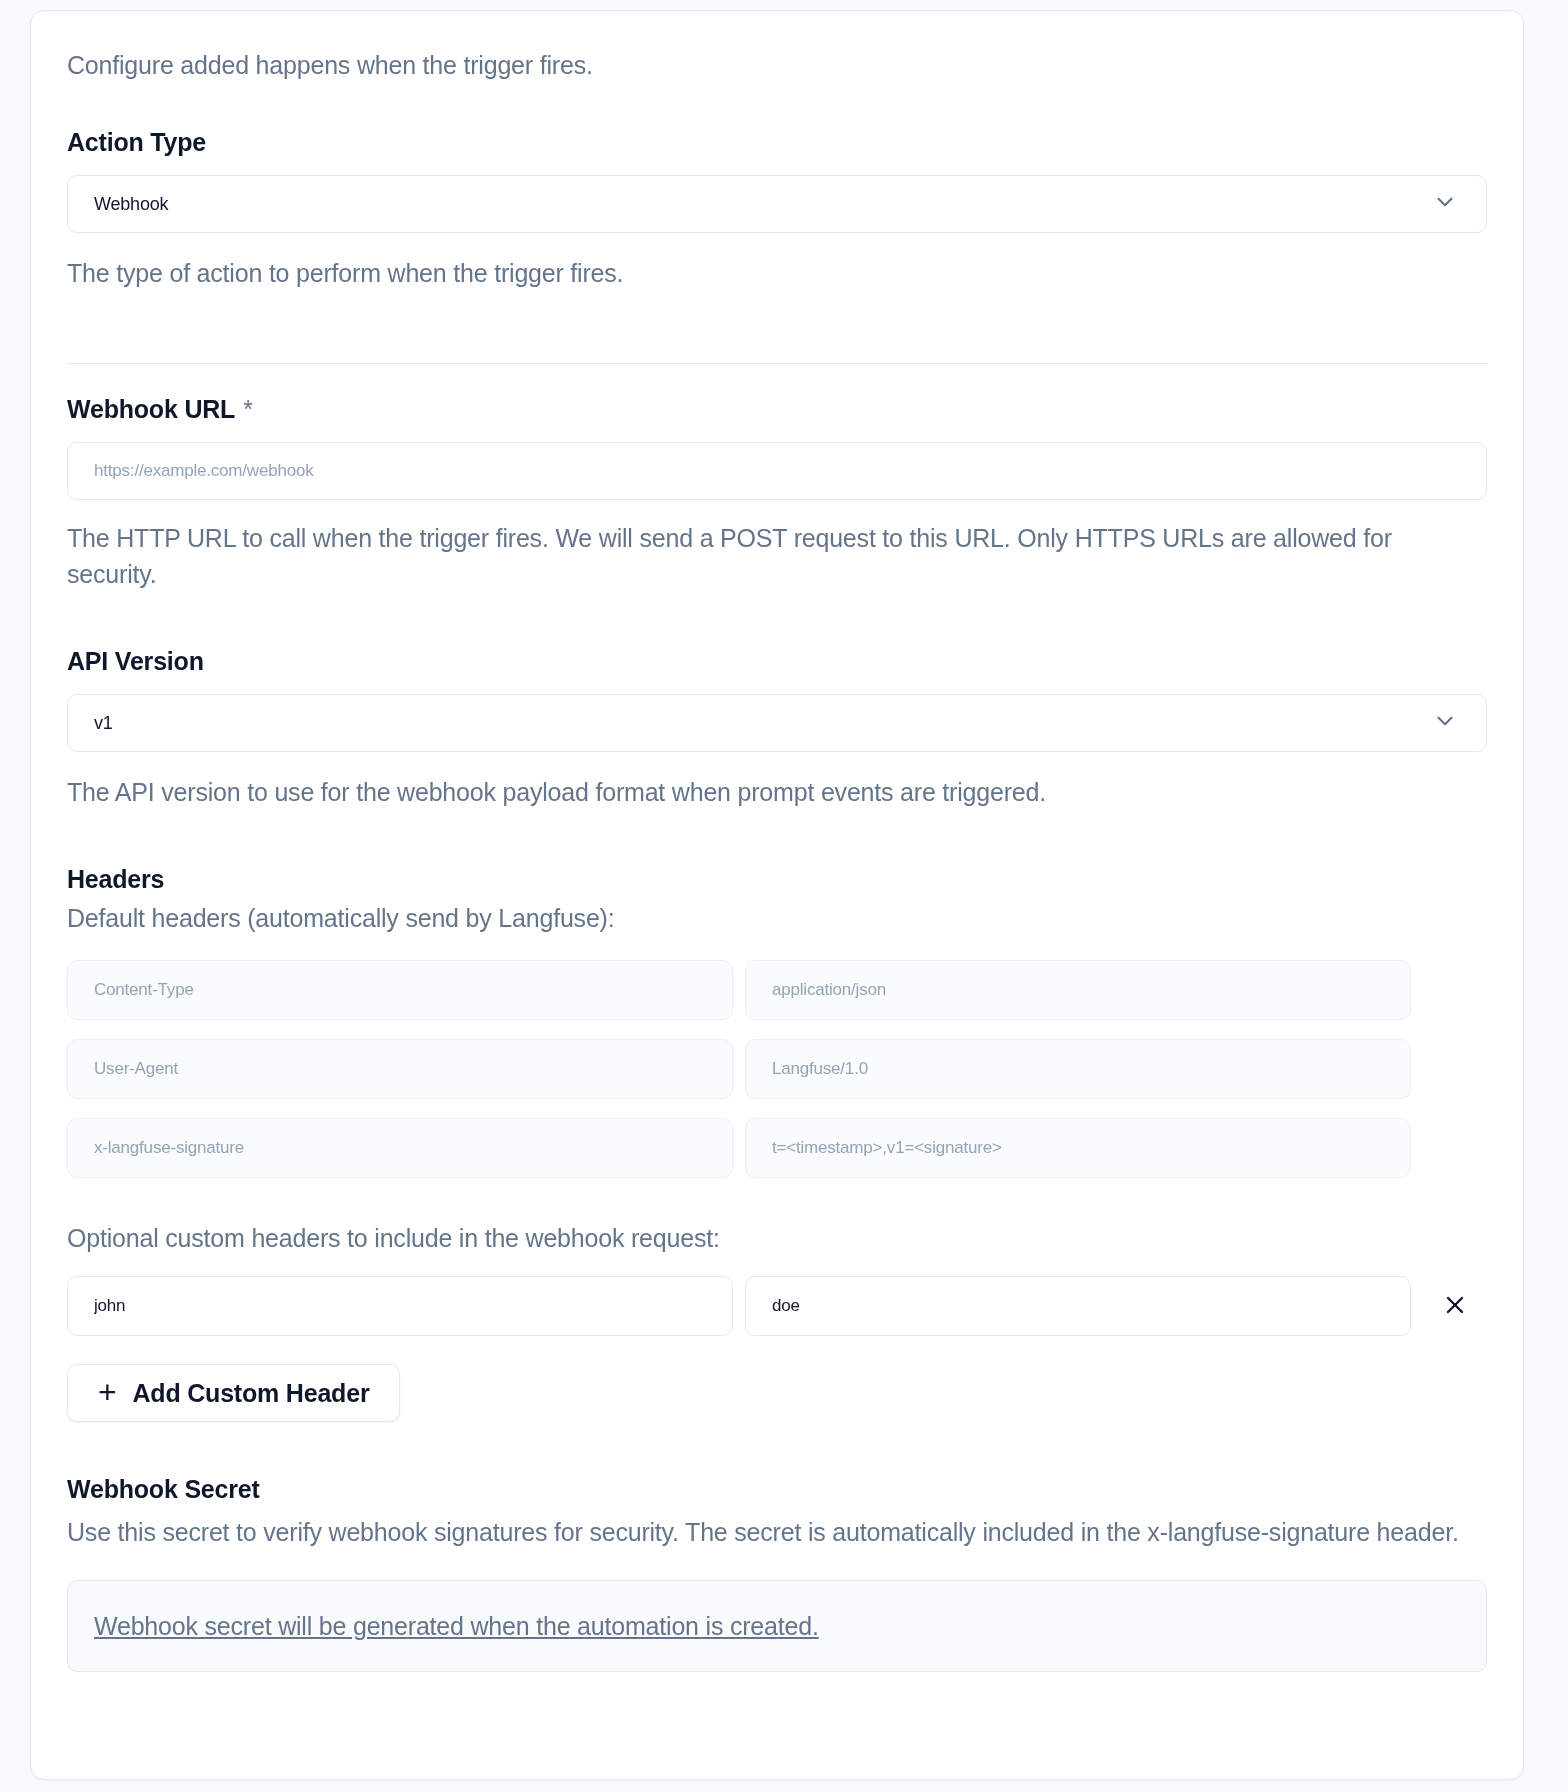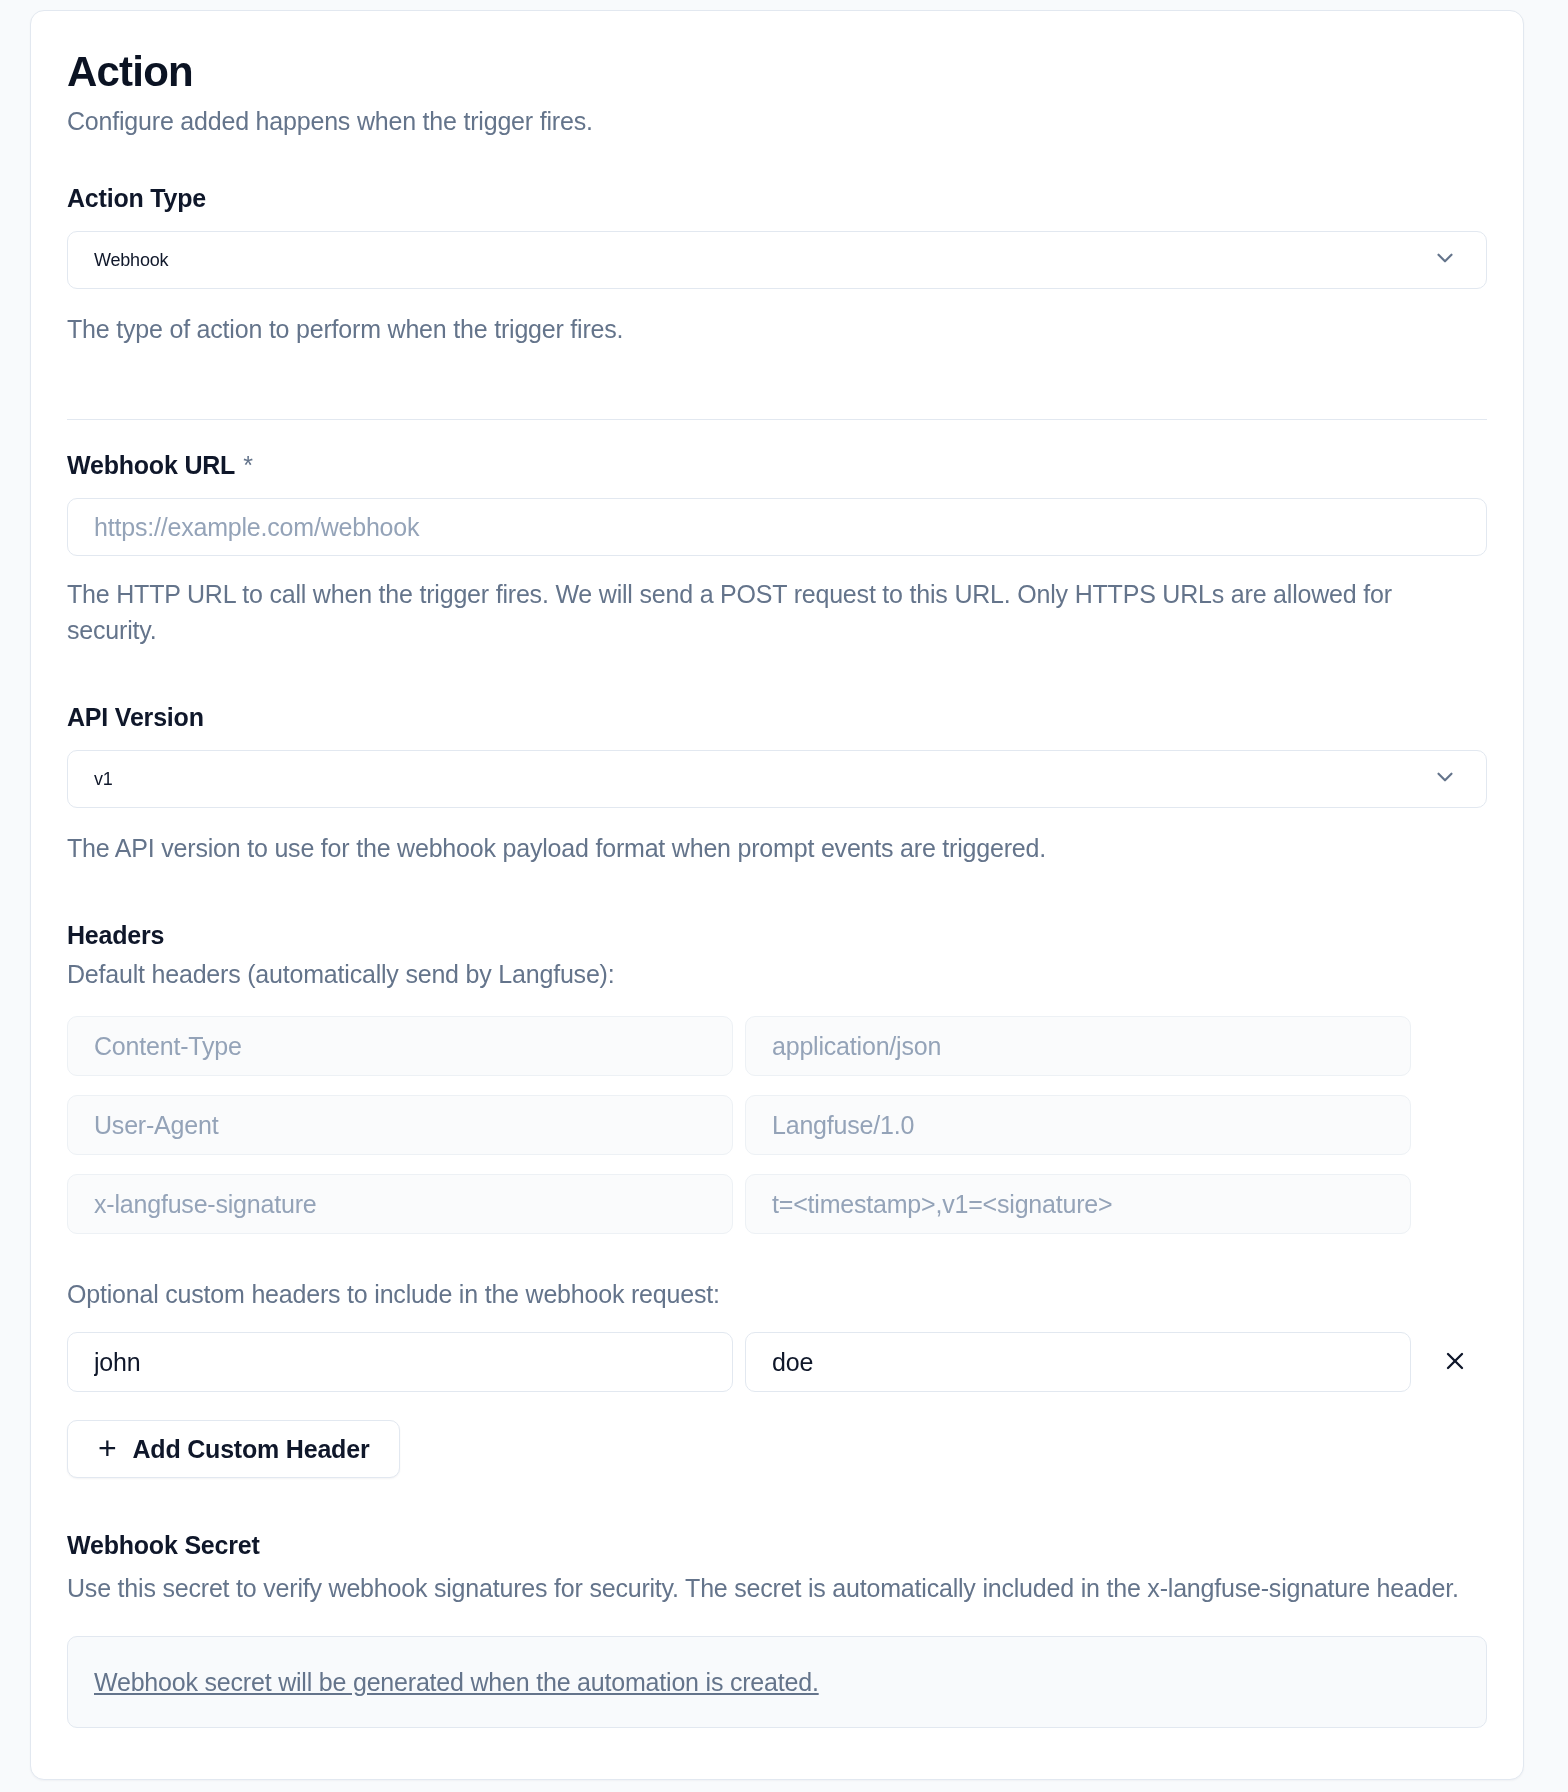--- a/index.html
+++ b/index.html
@@ -73,21 +73,21 @@
     border-top: 1px solid #e2e8f0;
     margin: 72px 0 30px 0;
   }
   .text-input {
     width: 100%;
     height: 58px;
     border: 1px solid #e2e8f0;
     border-radius: 10px;
     background: #ffffff;
     padding: 0 26px;
-    font-size: 25px;
+    font-size: 17px;
     font-family: "Liberation Sans", "DejaVu Sans", sans-serif;
     color: #0f172a;
     letter-spacing: -0.2px;
     outline: none;
   }
   .text-input::placeholder { color: #94a3b8; }
   .section-gap-lg { margin-bottom: 54px; }
   .mb-20 { margin-bottom: 20px; }
   .headers-label { margin-bottom: 6px; }
   .caption { margin-bottom: 24px; }
@@ -157,21 +157,20 @@
     line-height: 34px;
     color: #64748b;
     text-decoration: underline;
   }
 </style>
 </head>
 <body>
 
 <div class="card">
 
-  <h1 class="title">Action</h1>
   <p class="subtitle">Configure added happens when the trigger fires.</p>
 
   
   <label class="field-label">Action Type</label>
   <div class="select" role="combobox">
     <span>Webhook</span>
     <span>
       <svg width="26" height="26" viewBox="0 0 24 24" fill="none" stroke="#64748b" stroke-width="2" stroke-linecap="round" stroke-linejoin="round">
           <polyline points="6 9 12 15 18 9"></polyline>
         </svg>

